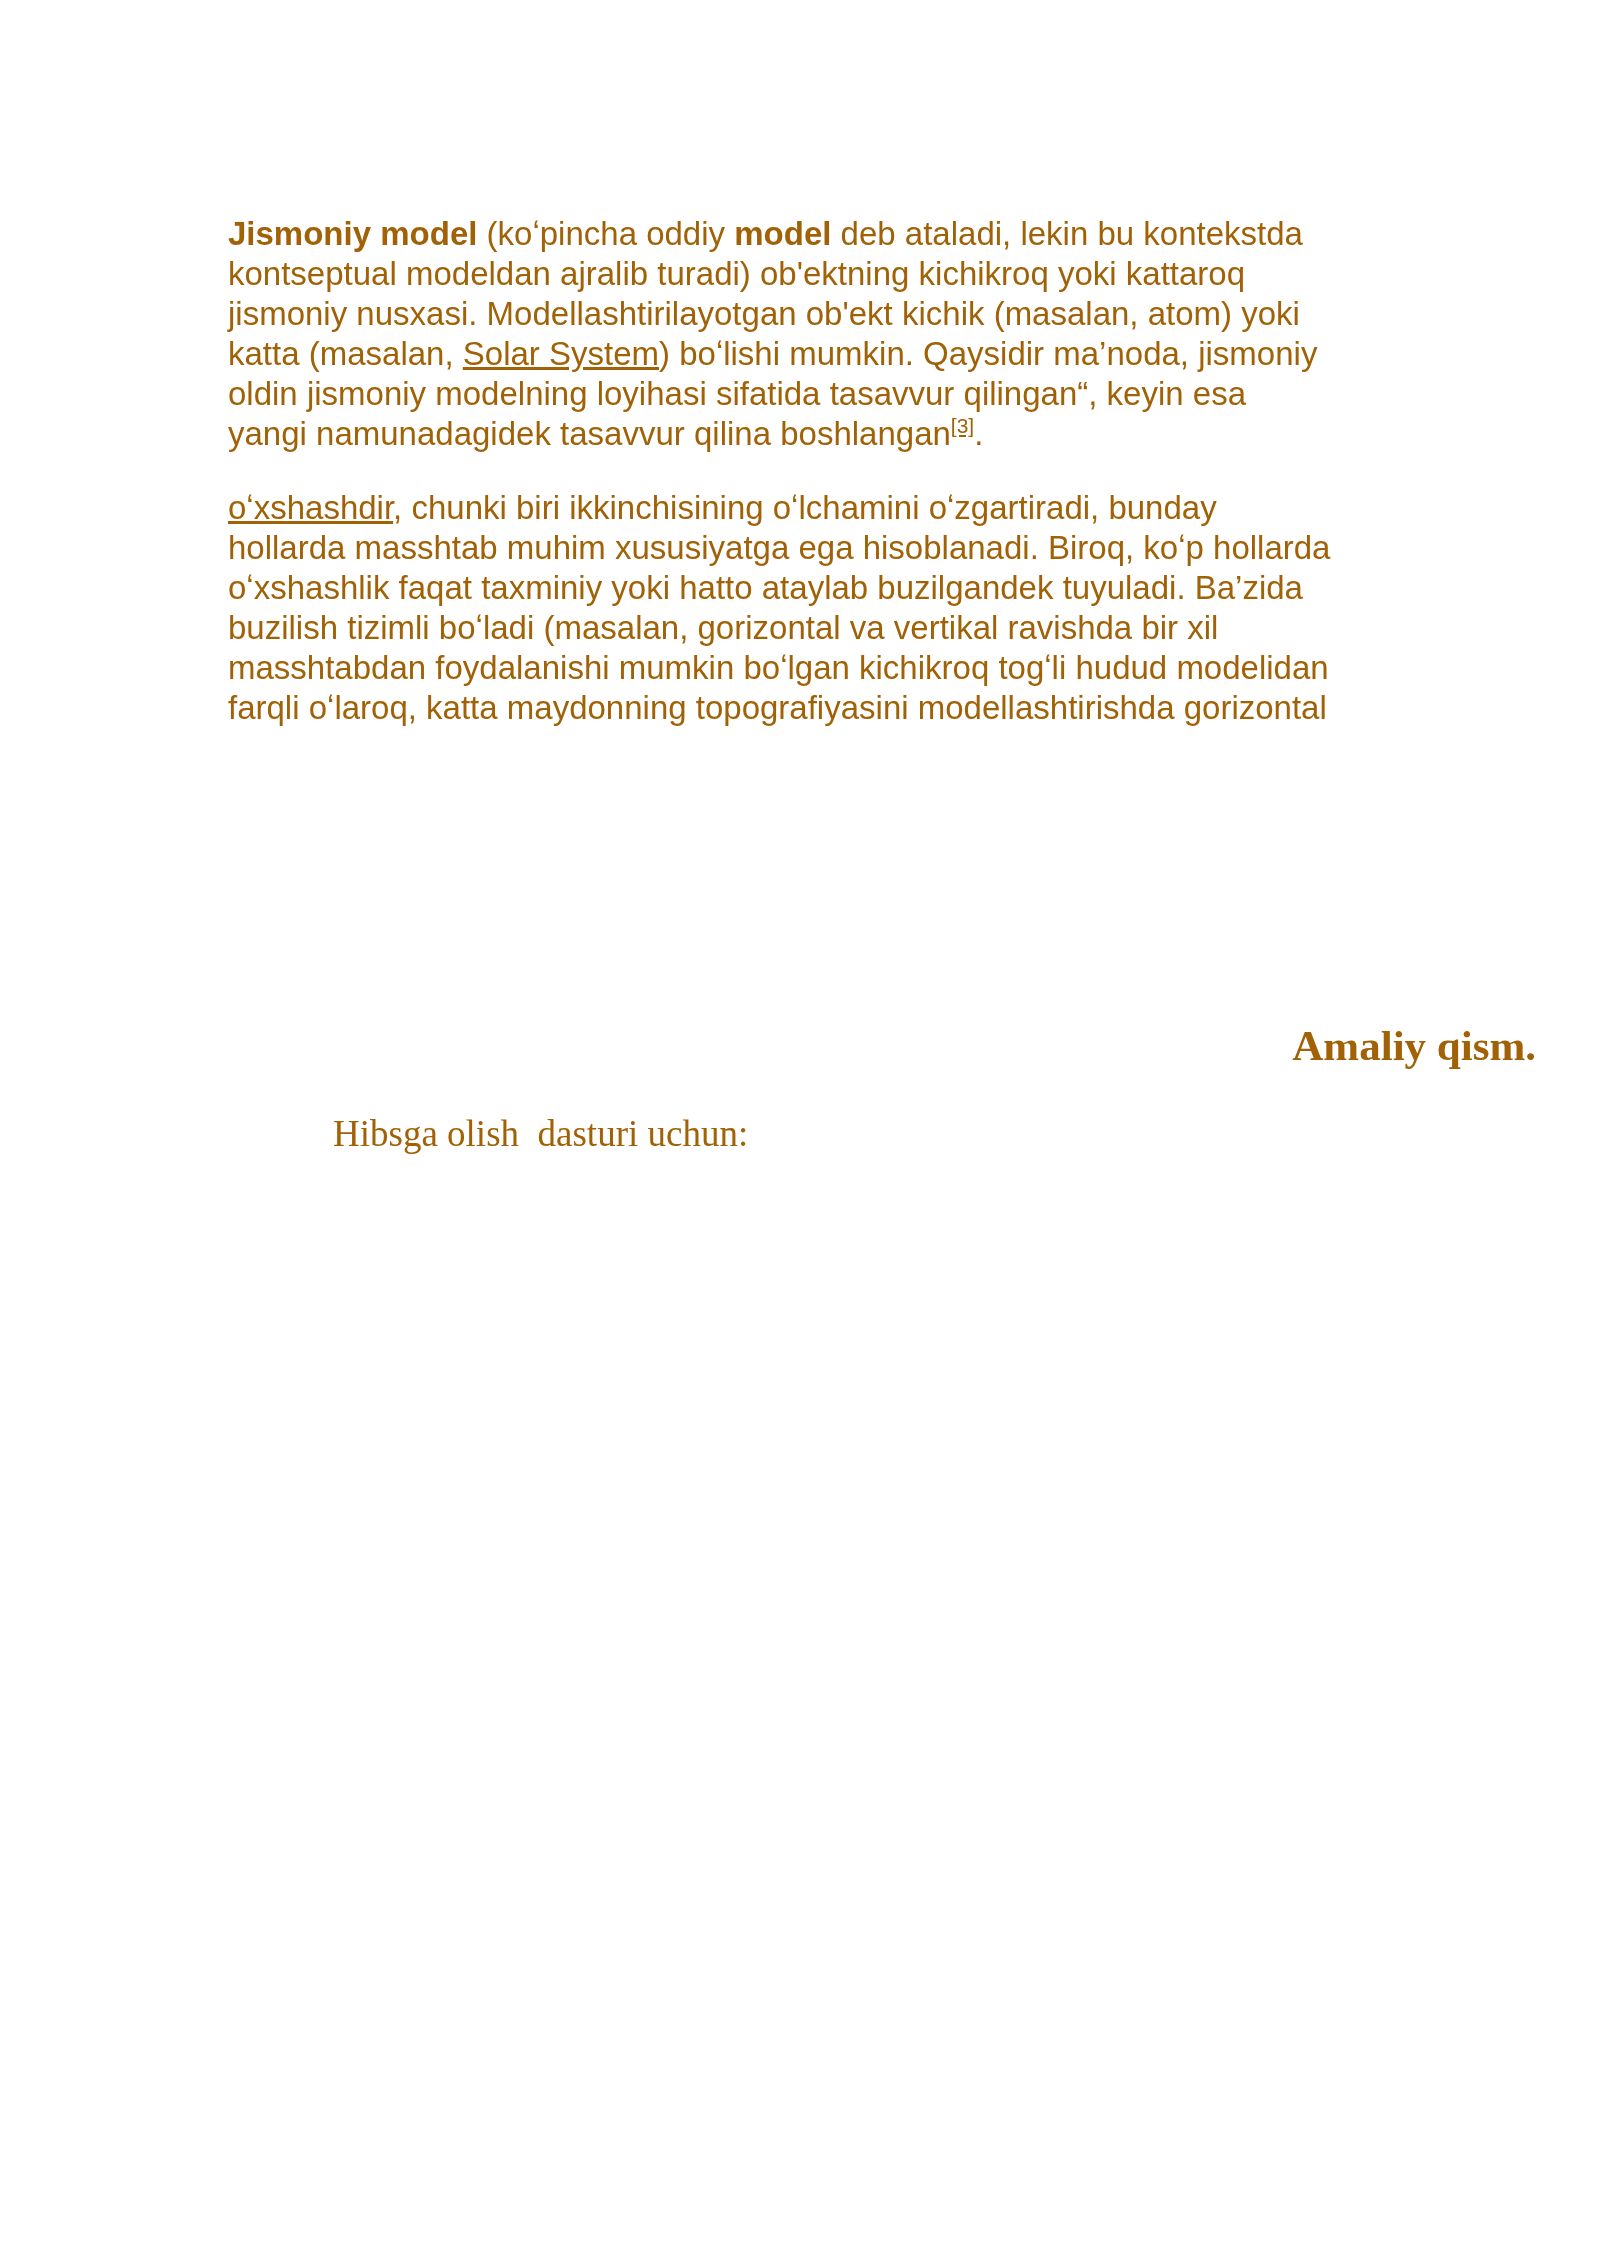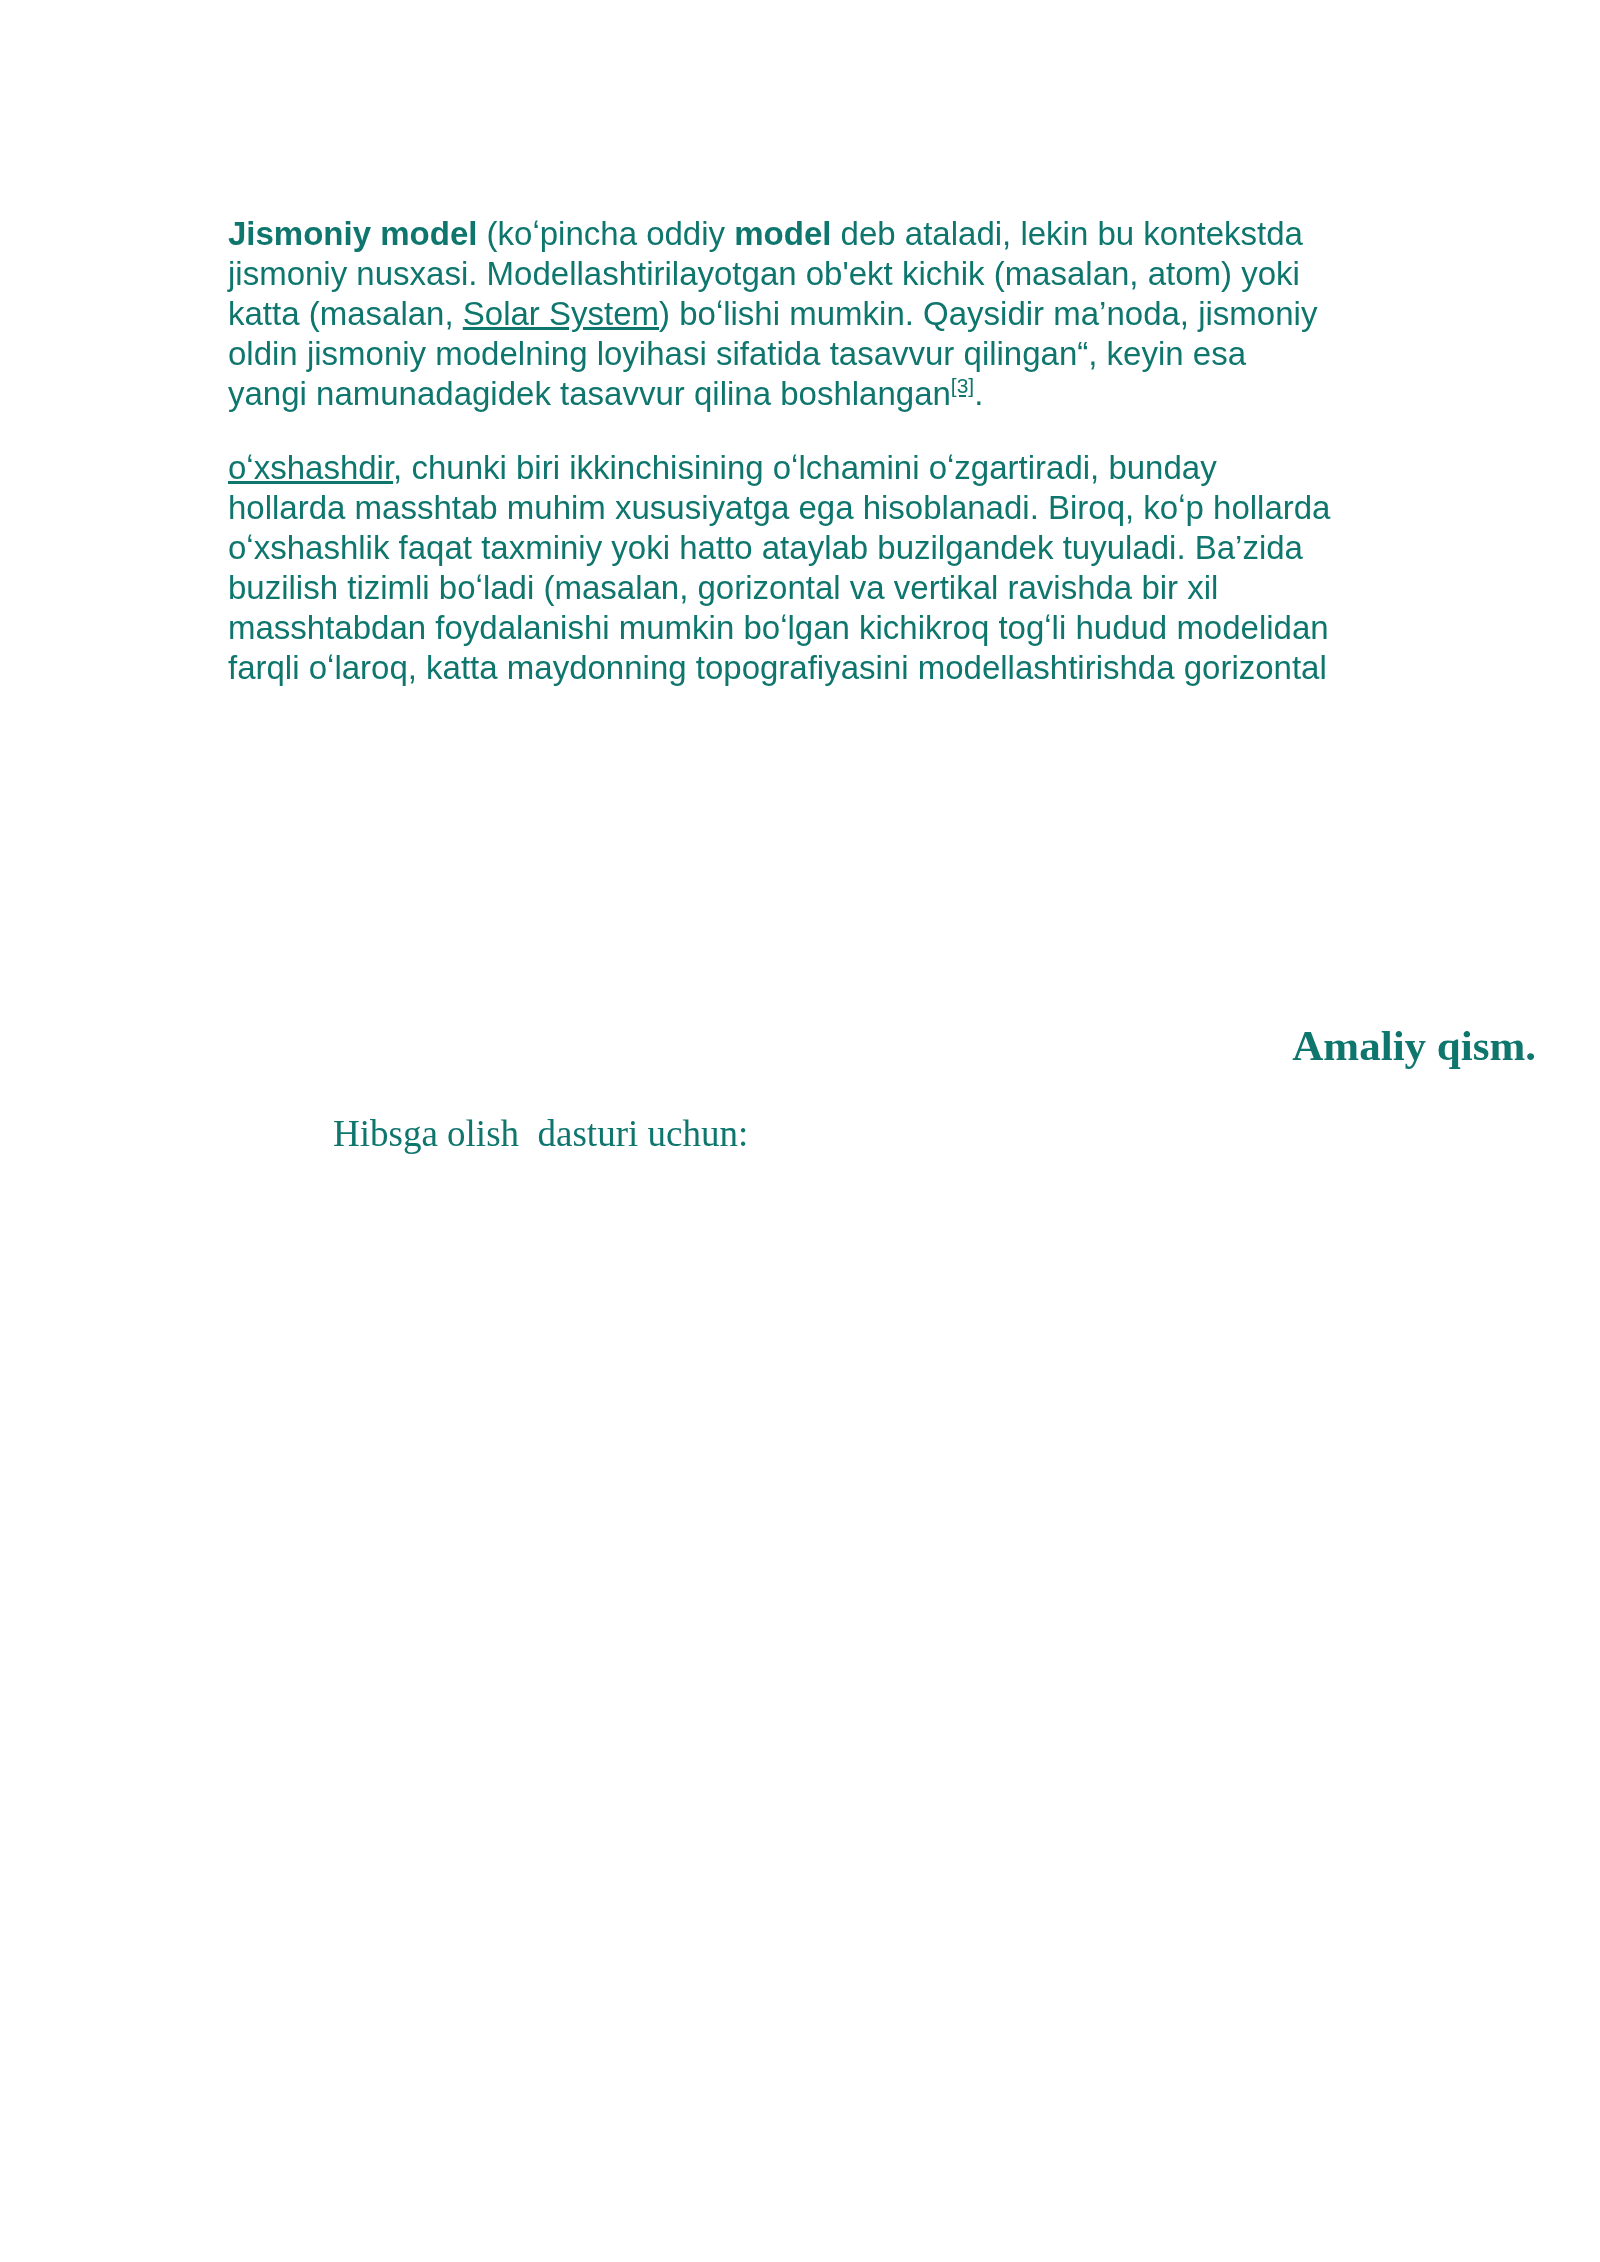--- a/index.html
+++ b/index.html
@@ -5,21 +5,21 @@
   html, body {
     margin: 0;
     padding: 0;
     background: #ffffff;
   }
   .page {
     position: relative;
     width: 1600px;
     height: 2262px;
     background: #ffffff;
-    color: #0f766e;
+    color: #a16207;
     font-family: "Liberation Sans", sans-serif;
     overflow: hidden;
   }
   .body-text {
     position: absolute;
     left: 228px;
     top: 214px;
     width: 1290px;
     font-size: 33px;
     line-height: 40px;
@@ -63,20 +63,21 @@
     white-space: pre;
   }
 </style>
 </head>
 <body>
 
 <div class="page">
   <div class="body-text" id="paragraphs">
       <div class="para">
         <div class="line"><span class="run b">Jismoniy model</span><span class="run"> (koʻpincha oddiy </span><span class="run b">model</span><span class="run"> deb ataladi, lekin bu kontekstda</span></div>
+        <div class="line"><span class="run">kontseptual modeldan ajralib turadi) ob'ektning kichikroq yoki kattaroq</span></div>
         <div class="line"><span class="run">jismoniy nusxasi. Modellashtirilayotgan ob'ekt kichik (masalan, atom) yoki</span></div>
         <div class="line"><span class="run">katta (masalan, </span><span class="run u">Solar System</span><span class="run">) boʻlishi mumkin. Qaysidir ma’noda, jismoniy</span></div>
         <div class="line"><span class="run">oldin jismoniy modelning loyihasi sifatida tasavvur qilingan“, keyin esa</span></div>
         <div class="line"><span class="run">yangi namunadagidek tasavvur qilina boshlangan</span><span class="run u sup">[3]</span><span class="run">.</span></div>
       </div>
       <div class="para">
         <div class="line"><span class="run u">oʻxshashdir</span><span class="run">, chunki biri ikkinchisining oʻlchamini oʻzgartiradi, bunday</span></div>
         <div class="line"><span class="run">hollarda masshtab muhim xususiyatga ega hisoblanadi. Biroq, koʻp hollarda</span></div>
         <div class="line"><span class="run">oʻxshashlik faqat taxminiy yoki hatto ataylab buzilgandek tuyuladi. Ba’zida</span></div>
         <div class="line"><span class="run">buzilish tizimli boʻladi (masalan, gorizontal va vertikal ravishda bir xil</span></div>

